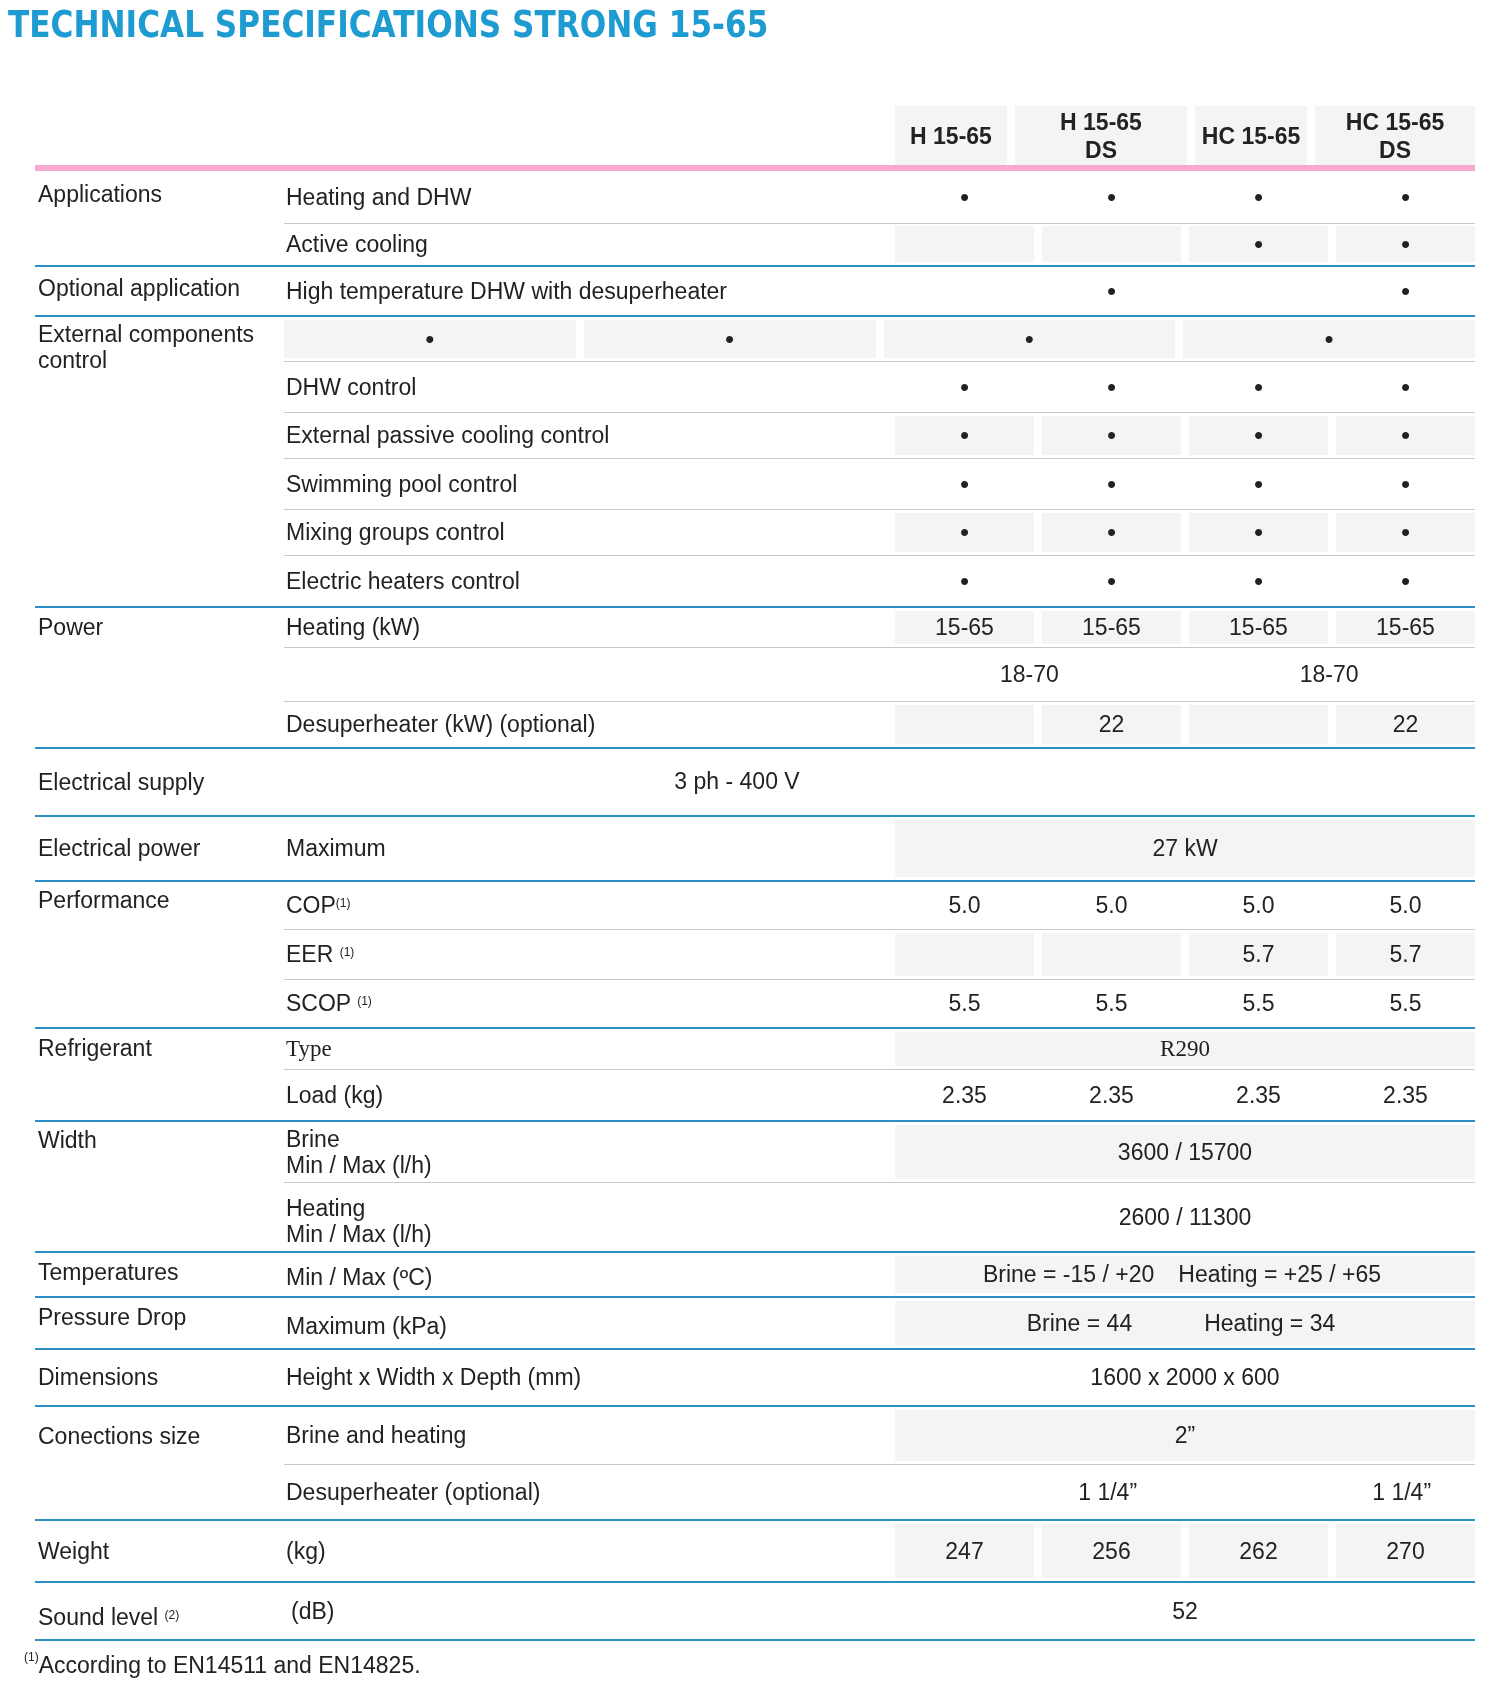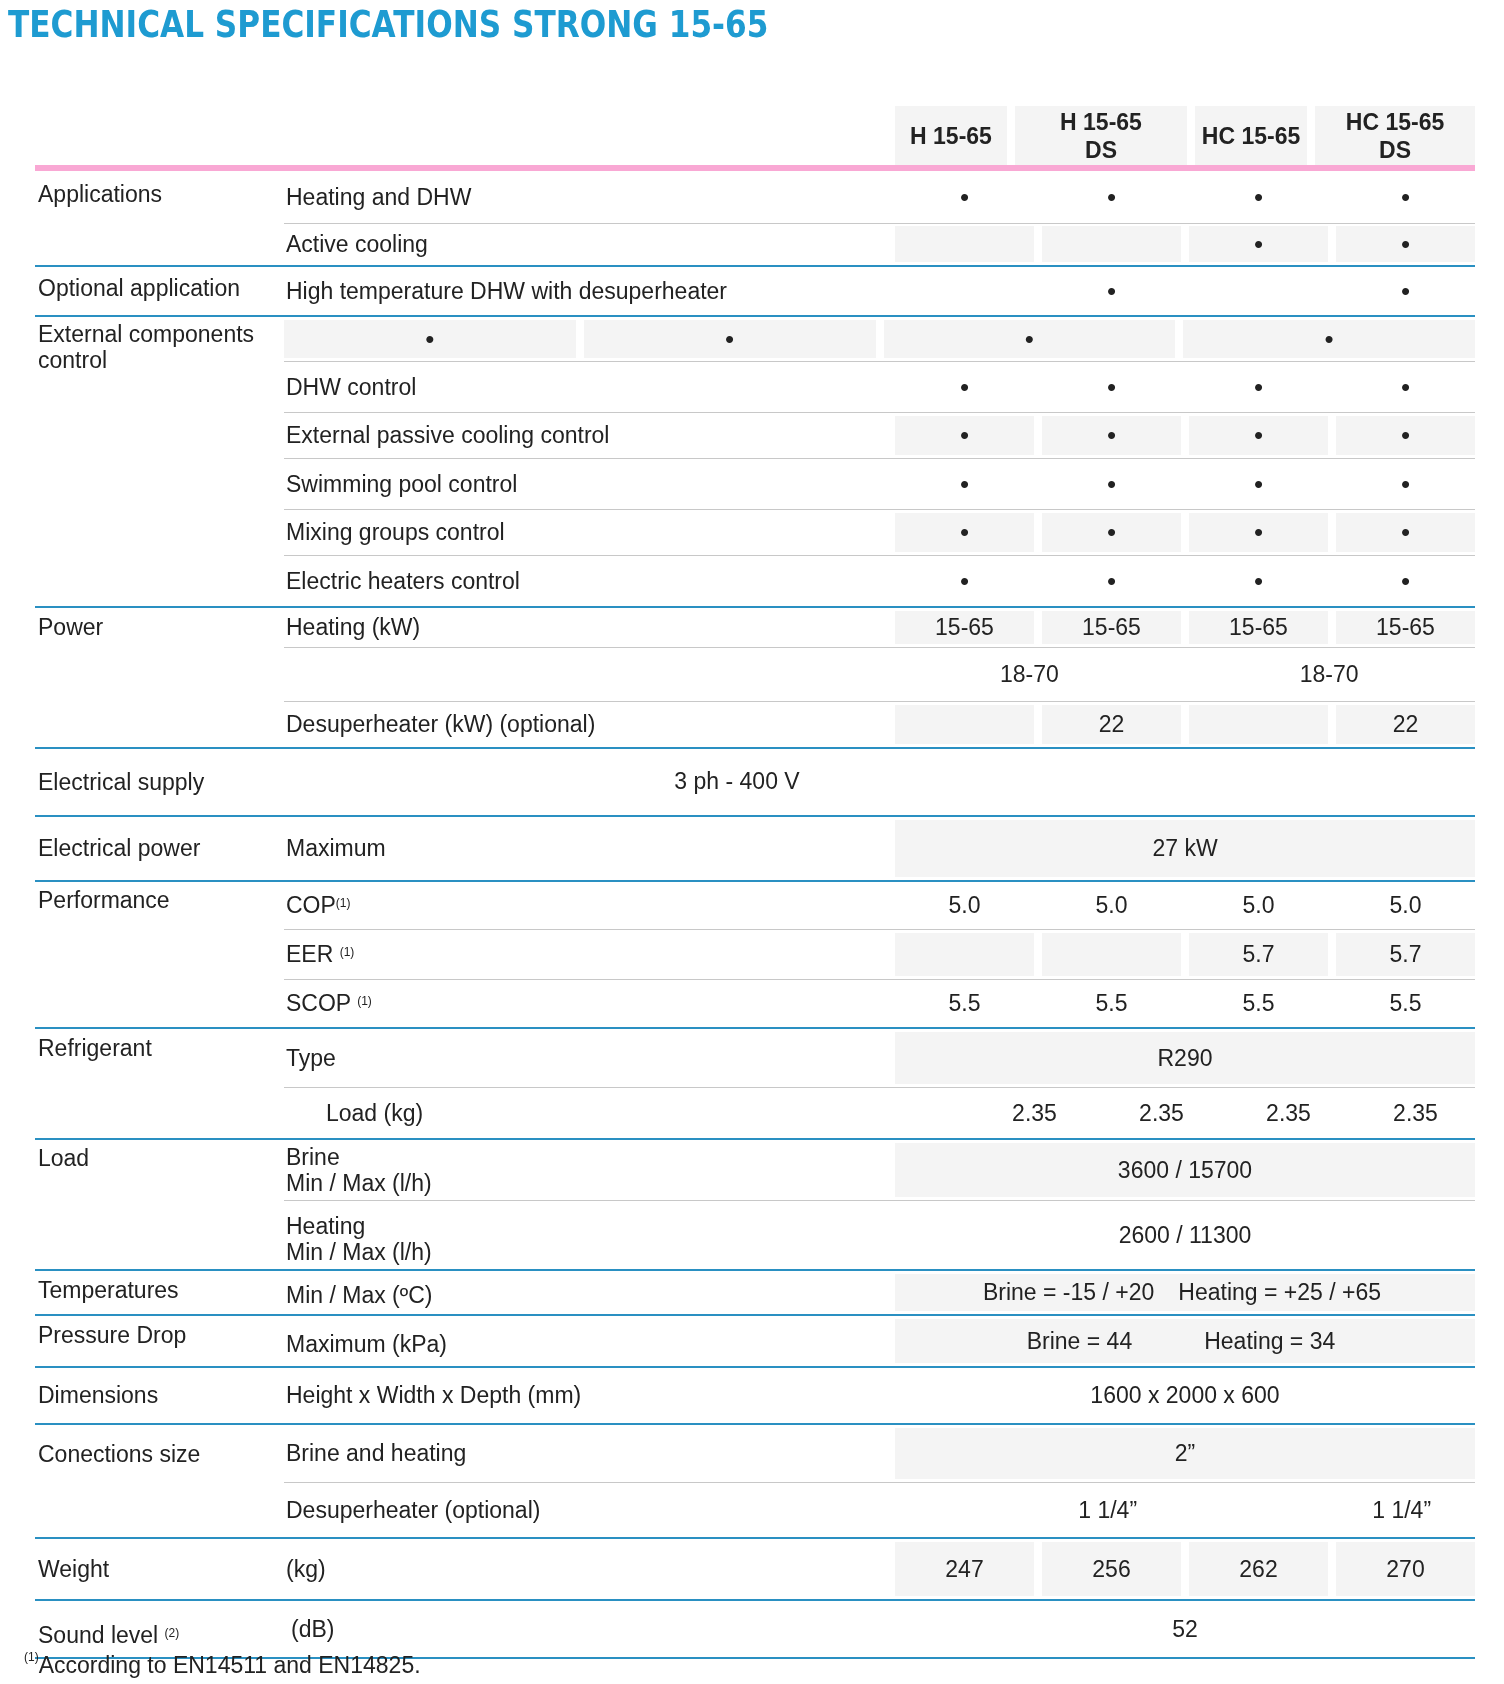--- a/index.html
+++ b/index.html
@@ -222,40 +222,40 @@
           <div class="cell">5.5</div>
           <div class="cell">5.5</div>
           <div class="cell">5.5</div>
           <div class="cell">5.5</div>
         </div>
     </div>
   </div>
 
   <div style="position:relative;">
     <div class="col-label" style="position:absolute;left:0;top:0;padding-top:6px;">Refrigerant</div>
-    <div class="row" style="height:59px;margin-left:249px;">
+    <div class="row" style="height:41px;margin-left:249px;font-family:Liberation Serif, serif;">
       <div class="col-sub">Type</div>
       <div class="cells">
           <div class="cell span shade">R290</div>
         </div>
     </div>
-    <div class="row group-end" style="height:52px;gap:40px;">
+    <div class="row group-end" style="height:52px;">
       <div class="row-spacer"></div>
       <div class="col-sub">Load (kg)</div>
       <div class="cells">
           <div class="cell">2.35</div>
           <div class="cell">2.35</div>
           <div class="cell">2.35</div>
           <div class="cell">2.35</div>
         </div>
     </div>
   </div>
 
   <div style="position:relative;">
-    <div class="col-label" style="position:absolute;left:0;top:0;padding-top:5px;">Load</div>
+    <div class="col-label" style="position:absolute;left:0;top:0;padding-top:5px;">Width</div>
     <div class="row" style="height:61px;margin-left:249px;">
       <div class="col-sub" style="flex-direction:column;align-items:flex-start;justify-content:center;">
         <span>Brine</span>
           <span>Min / Max (l/h)</span>
       </div>
       <div class="cells">
           <div class="cell span shade">3600 / 15700</div>
         </div>
     </div>
     <div class="row group-end" style="height:70px;">

